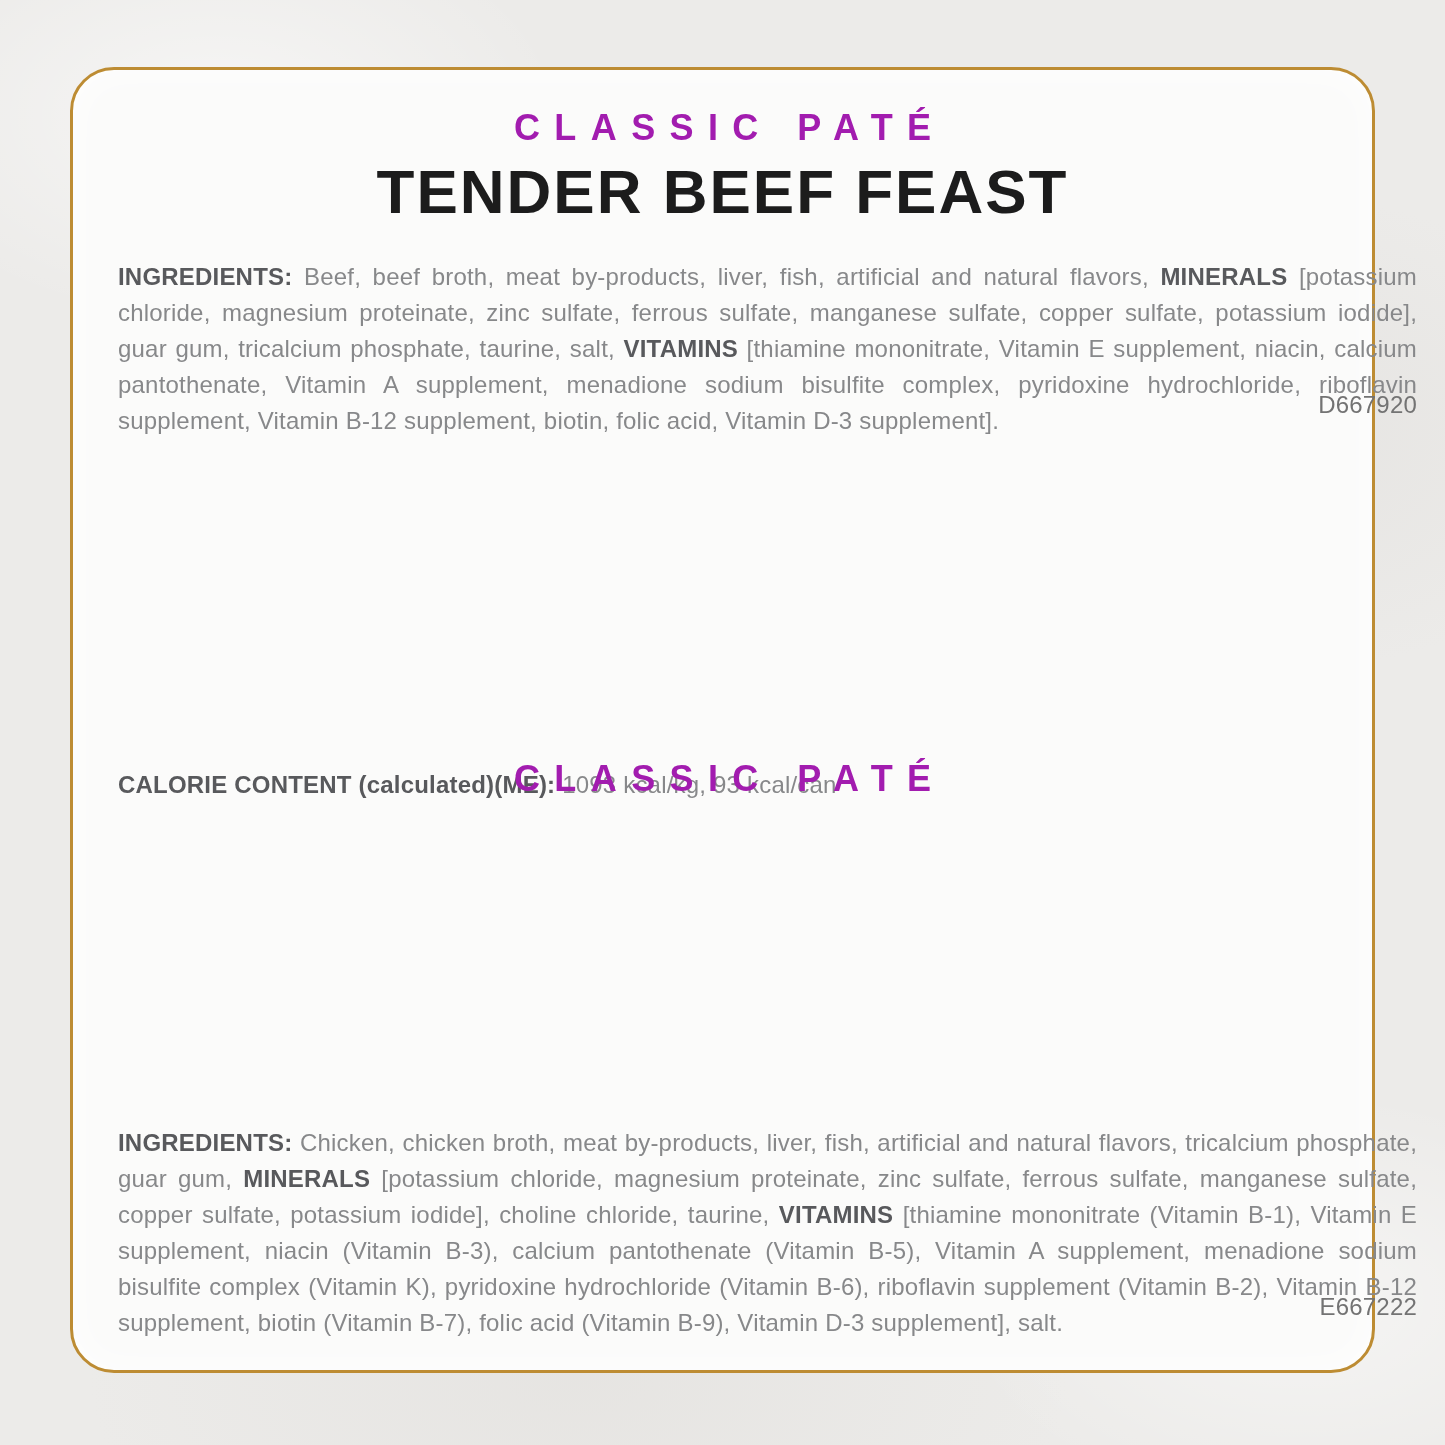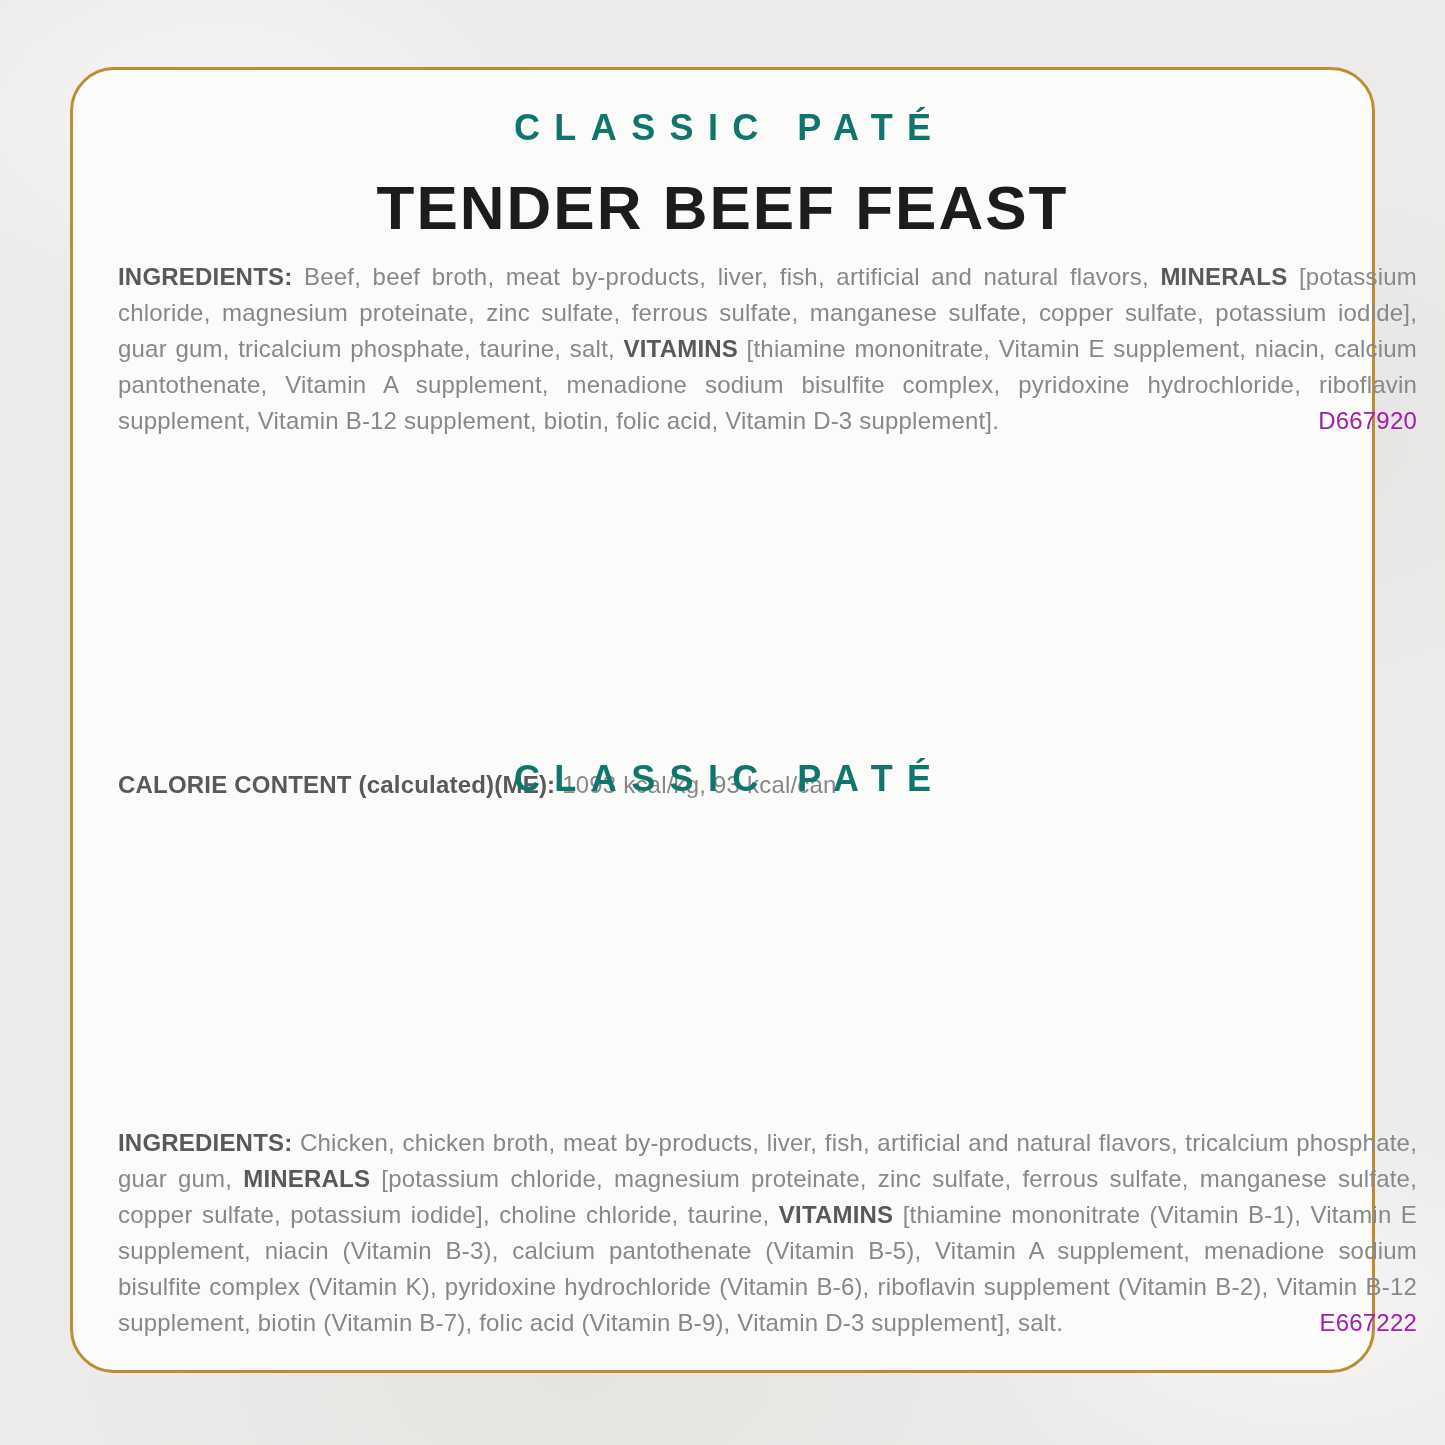--- a/index.html
+++ b/index.html
@@ -35,50 +35,49 @@
     position: absolute;
     left: 45px;
     right: 45px;
   }
   .eyebrow {
     text-align: center;
     font-size: 36px;
     font-weight: 700;
     letter-spacing: 0.40em;
     text-indent: 0.40em; 
-    color: #0f766e;
+    color: #a21caf;
     line-height: 1;
   }
   .product-title {
     text-align: center;
     font-size: 62px;
     font-weight: 700;
     letter-spacing: 2px;
     color: #1C1C1C;
     line-height: 1;
-    margin-top: 16px;
   }
   .para {
     font-size: 24px;
     line-height: 36px;
     letter-spacing: 0.2px;
     color: #87888A;
     text-align: justify;
     position: relative;
   }
   .para .seg-b {
     font-weight: 700;
     color: #58595C;
   }
   .product-code {
     position: absolute;
     right: 0;
-    bottom: 0;
+    bottom: 16px;
     line-height: 36px;
-    color: #a21caf;
+    color: #737373;
     background: transparent;
   }
 </style>
 </head>
 <body>
 
 <div class="card">
 
   <div>
     <div class="block eyebrow" style="top:40px">CLASSIC PATÉ</div>

